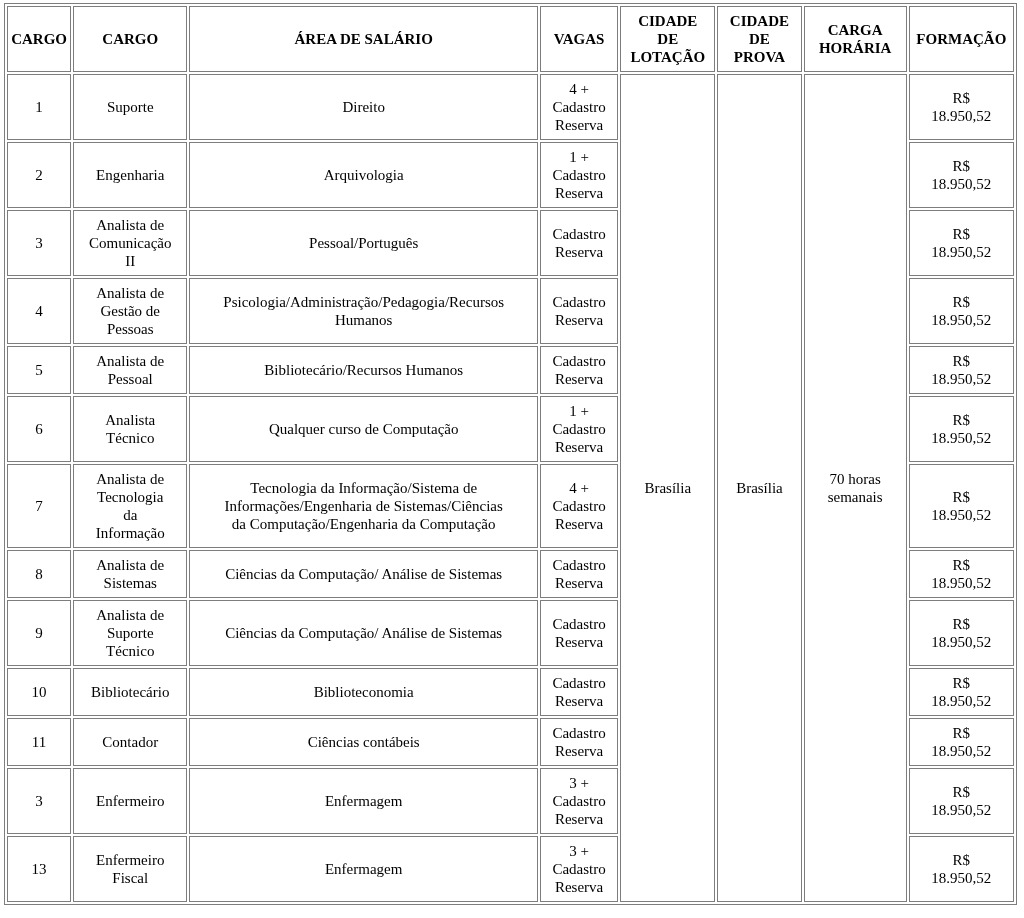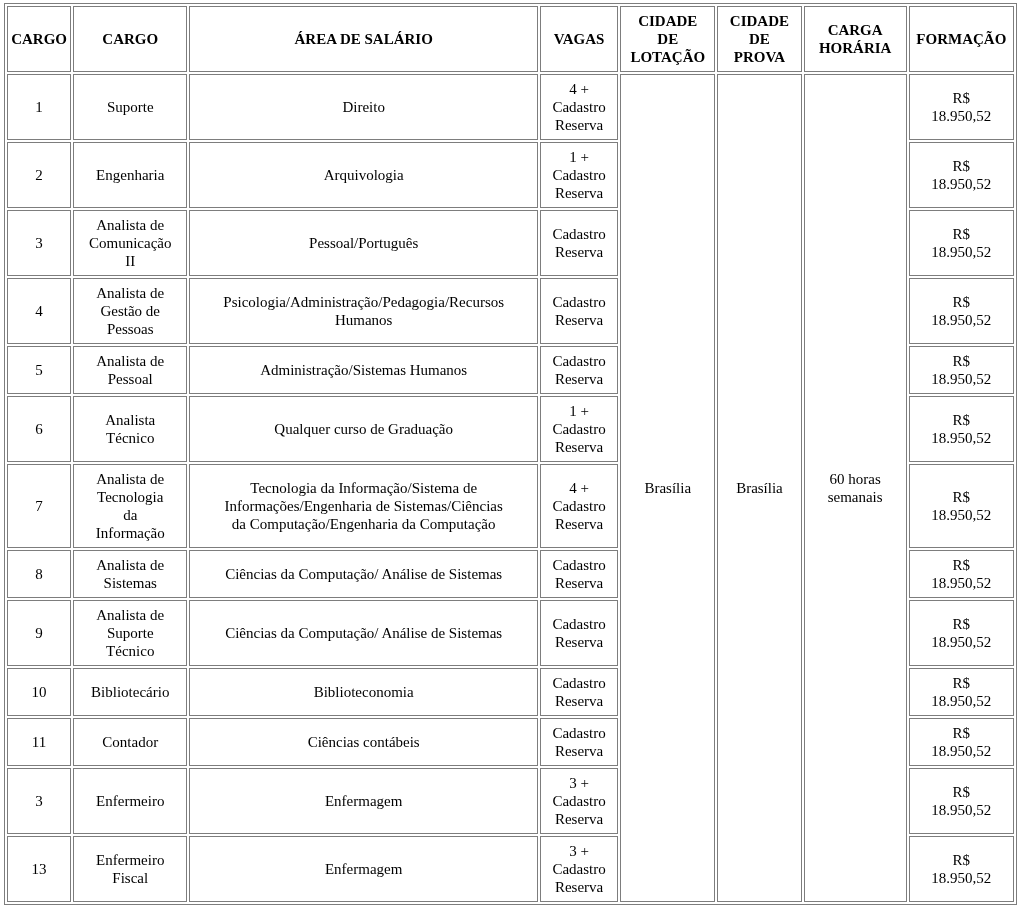--- a/index.html
+++ b/index.html
@@ -87,21 +87,21 @@
     <tbody>
         <tr>
           <td>1</td>
           <td>Suporte</td>
           <td>Direito</td>
           <td>4 +
 Cadastro
 Reserva</td>
           <td rowspan="13">Brasília</td>
           <td rowspan="13">Brasília</td>
-          <td rowspan="13">60 horas
+          <td rowspan="13">70 horas
 semanais</td>
           <td>R$
 18.950,52</td>
         </tr>
         <tr>
           <td>2</td>
           <td>Engenharia</td>
           <td>Arquivologia</td>
           <td>1 +
 Cadastro
@@ -129,31 +129,31 @@
 Humanos</td>
           <td>Cadastro
 Reserva</td>
           <td>R$
 18.950,52</td>
         </tr>
         <tr>
           <td>5</td>
           <td>Analista de
 Pessoal</td>
-          <td>Administração/Sistemas Humanos</td>
+          <td>Bibliotecário/Recursos Humanos</td>
           <td>Cadastro
 Reserva</td>
           <td>R$
 18.950,52</td>
         </tr>
         <tr>
           <td>6</td>
           <td>Analista
 Técnico</td>
-          <td>Qualquer curso de Graduação</td>
+          <td>Qualquer curso de Computação</td>
           <td>1 +
 Cadastro
 Reserva</td>
           <td>R$
 18.950,52</td>
         </tr>
         <tr>
           <td>7</td>
           <td>Analista de
 Tecnologia

